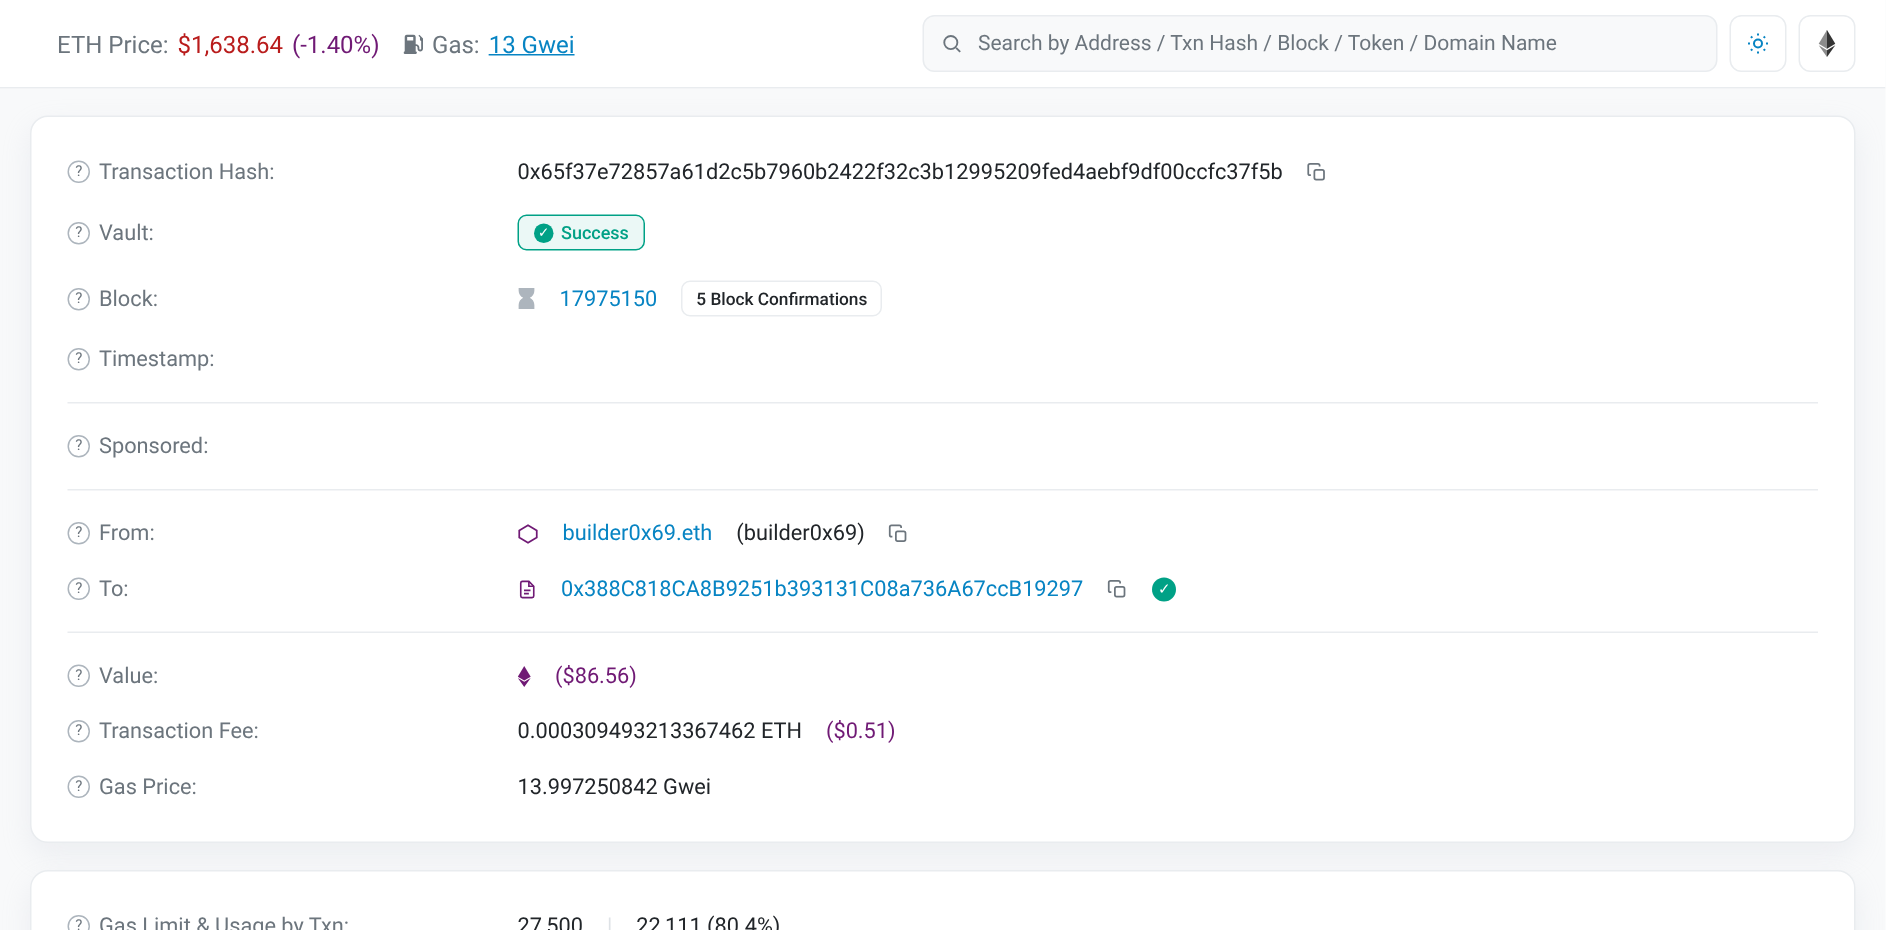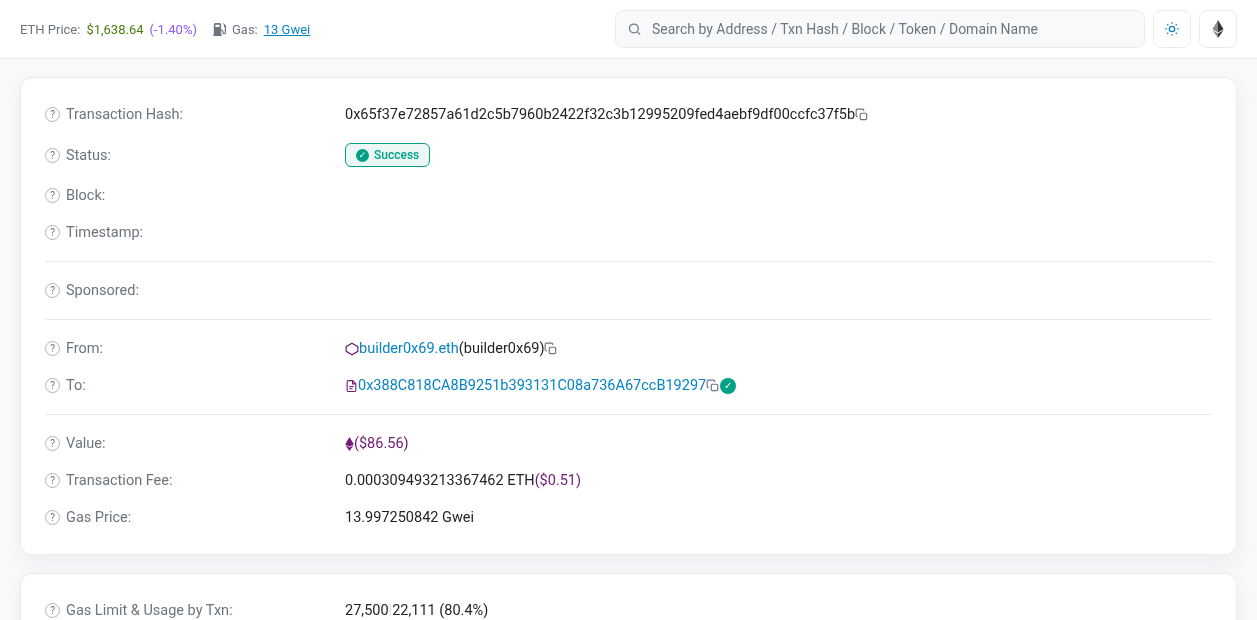--- a/index.html
+++ b/index.html
@@ -1,34 +1,34 @@
 <!DOCTYPE html>
 <html><head>
 <meta charset="utf-8">
 <style>
 * { margin:0; padding:0; box-sizing:border-box; font-family:-apple-system,BlinkMacSystemFont,"Segoe UI",Roboto,"Helvetica Neue",Arial,sans-serif; }
 body { background:#f8f9fa; color:#212529; font-size:14px; width:1257px; }
 .topbar { display:flex; align-items:center; padding:10px 20px; background:#fff; border-bottom:1px solid #e9ecef; gap:6px; }
-.topbar-left { display:flex; align-items:center; gap:6px; font-size:13px; color:#6c757d; }
-.eth-price { color:#4d7c0f;text-align:right; }
-.eth-change { color:#8b5cf6; }
+.topbar-left { display:flex; align-items:center; gap:6px; font-size:16px; color:#6c757d;margin-left:18px; }
+.eth-price { color:#b91c1c;text-align:right; }
+.eth-change { color:#701a75; }
 .gas-label { margin-left:10px; }
 .gas-val { color:#0784c3;text-decoration:underline; }
 .gas-icon { color:#6c757d; }
 .topbar-right { margin-left:auto; display:flex; align-items:center; gap:8px; }
 .search-wrap { position:relative; width:530px; }
 .search-input { width:100%; height:38px; border:1px solid #e9ecef; border-radius:8px; padding:0 12px 0 36px; font-size:14px; background:#f8f9fa; color:#212529; }
 .search-input::placeholder { color:#6c757d; }
 .search-ic { position:absolute; left:12px; top:50%; transform:translateY(-50%); color:#6c757d; }
 .sq-btn { width:38px; height:38px; border:1px solid #e9ecef; border-radius:8px; background:#fff; display:flex; align-items:center; justify-content:center; cursor:pointer; color:#212529; }
 .card { background:#fff; border:1px solid #e9ecef; border-radius:12px; margin:18px 20px; padding:18px 0; box-shadow:0 0.5rem 1.2rem rgba(189,197,209,.2); }
 .row { display:flex; align-items:center; padding:10px 24px; font-size:14.5px; }
 .label { width:300px; display:flex; align-items:center; gap:6px; color:#6c757d; }
 .help-ic { width:15px; height:15px; border:1px solid #adb5bd; border-radius:50%; display:inline-flex; align-items:center; justify-content:center; font-size:10px; color:#6c757d; flex-shrink:0; }
-.val { flex:1; display:flex; align-items:center; gap:0; color:#212529; flex-wrap:wrap; }
+.val { flex:1; display:flex; align-items:center; gap:16px; color:#212529; flex-wrap:wrap; }
 .link { color:#0784c3; }
 .muted { color:#701a75; }
 .hr { height:1px; background:#e9ecef; margin:10px 24px; }
 .badge-success { display:inline-flex; align-items:center; gap:5px; border:1px solid #00a186; background:rgba(0,161,134,.08); color:#00a186; border-radius:6px; padding:4px 10px; font-size:12px; font-weight:500; }
 .check-ic { width:13px; height:13px; background:#00a186; border-radius:50%; display:inline-flex; align-items:center; justify-content:center; color:#fff; font-size:9px; }
 .pill { border:1px solid #e9ecef; border-radius:6px; padding:4px 9px; font-size:11.5px; font-weight:500; color:#212529; }
 .sep-pipe { color:#dee2e6; }
 .copy-ic { color:#6c757d; cursor:pointer; font-size:13px; }
 .verify-ic { width:16px; height:16px; background:#00a186; border-radius:50%; display:inline-flex; align-items:center; justify-content:center; color:#fff; font-size:10px; }
 .hourglass { color:#adb5bd; }
@@ -96,34 +96,43 @@
         <svg width="14" height="14" viewBox="0 0 24 24" fill="none" stroke="currentColor" stroke-width="2">
             <rect x="9" y="9" width="11" height="11" rx="2"></rect>
             <path d="M5 15H4a2 2 0 01-2-2V4a2 2 0 012-2h9a2 2 0 012 2v1"></path>
           </svg>
       </span>
     </div>
   </div>
   <div class="row">
     <div class="label">
         <span class="help-ic">?</span>
-        <span>Status:</span>
+        <span>Vault:</span>
       </div>
     <div class="val">
       <span class="badge-success">
           <span class="check-ic">✓</span>
           <span>Success</span>
         </span>
     </div>
   </div>
   <div class="row">
     <div class="label">
         <span class="help-ic">?</span>
         <span>Block:</span>
       </div>
+    <div class="val">
+      <span class="hourglass">
+        <svg width="12" height="14" viewBox="0 0 384 512" fill="currentColor">
+            <path d="M0 0h384v64c0 80-48 144-112 176 64 32 112 96 112 176v96H0v-96c0-80 48-144 112-176C48 208 0 144 0 64V0z"></path>
+          </svg>
+      </span>
+      <span class="link">17975150</span>
+      <span class="pill">5 Block Confirmations</span>
+    </div>
   </div>
   <div class="row">
     <div class="label">
         <span class="help-ic">?</span>
         <span>Timestamp:</span>
       </div>
   </div>
   <div class="hr"></div>
   <div class="row">
     <div class="label">

